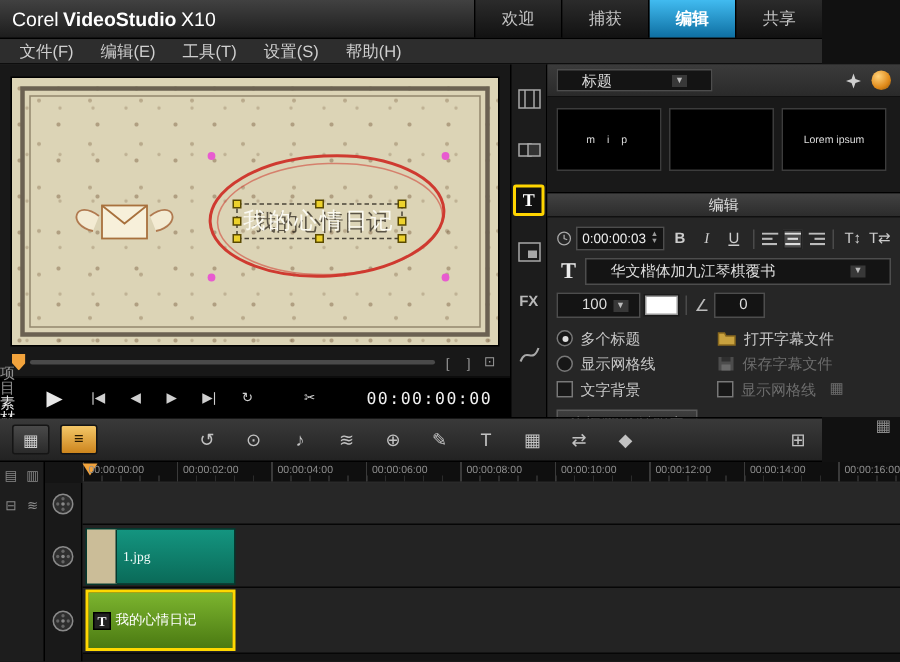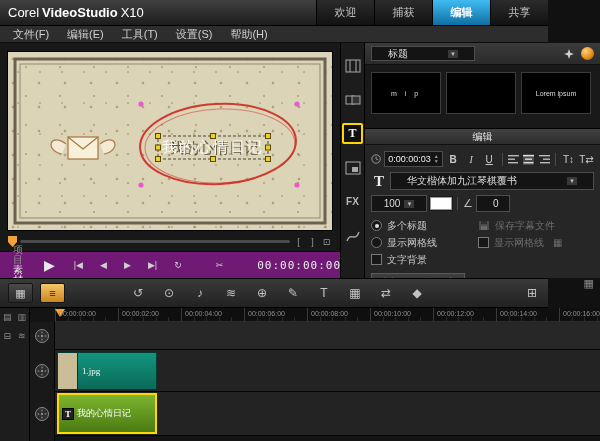--- a/index.html
+++ b/index.html
@@ -27,21 +27,21 @@
   .canvas{position:absolute;left:8px;top:9px;width:324px;height:178px;background:#dcd4b6;
     background-image:
       radial-gradient(circle at 5px 7px, rgba(110,80,50,.40) 1px, transparent 1.7px),
       radial-gradient(circle at 18px 15px, rgba(110,80,50,.32) 1px, transparent 1.6px),
       radial-gradient(circle at 10px 20px, rgba(110,80,50,.26) .8px, transparent 1.4px);
     background-size:26px 24px,34px 29px,22px 31px;box-shadow:0 0 0 1px #000;}
   .scrub{position:absolute;left:8px;top:192px;width:324px;height:13px;display:flex;align-items:center;gap:3px;}
   .scrub-marker{width:9px;height:11px;background:#f2a33c;clip-path:polygon(0 0,100% 0,100% 55%,50% 100%,0 55%);}
   .scrub-track{flex:1;height:3px;background:#4a4a4a;border-radius:2px;}
   .scrub-btn{color:#9a9a9a;font-size:9px;width:11px;text-align:center;cursor:pointer;}
-  .transport{position:absolute;left:0;top:208px;width:340px;height:27px;display:flex;align-items:center;gap:17px;padding:0 13px;border-top:1px solid #0c0c0c;background:#701a75;}
+  .transport{position:absolute;left:0;top:208px;width:340px;height:27px;display:flex;align-items:center;gap:17px;padding:0 0;border-top:1px solid #0c0c0c;background:#000000;}
   .modes{display:flex;flex-direction:column;line-height:10px;font-size:10px;margin-right:4px;}
   .mode{cursor:pointer;}
   .mode.proj{color:#8f8f8f;}
   .mode.clip{color:#e9e9e9;}
   .t-btn{color:#cfcfcf;font-size:9px;cursor:pointer;white-space:nowrap;}
   .t-btn.play{font-size:14px;color:#e8e8e8;margin-right:2px;}
   .timecode{font-family:"DejaVu Sans Mono","Liberation Mono",monospace;font-size:11px;color:#f0f0f0;letter-spacing:1px;}
   .spincol{display:flex;flex-direction:column;font-size:5px;line-height:5px;color:#9a9a9a;}
 
   
@@ -69,21 +69,21 @@
   .spin2{display:flex;flex-direction:column;margin-left:auto;font-size:5px;line-height:5px;color:#999;}
   .mini{min-width:15px;height:15px;display:flex;align-items:center;justify-content:center;color:#ccc;font-size:10px;cursor:pointer;}
   .mini.bld{font-weight:bold;}
   .mini.itl{font-style:italic;font-family:"Liberation Serif",serif;}
   .mini.und{text-decoration:underline;}
   .vsep{width:1px;height:13px;background:#4a4a4a;margin:0 2px;}
   .aic{width:14px;height:13px;display:flex;align-items:center;justify-content:center;cursor:pointer;}
   .aic.active{background:#4a4a4a;border:1px solid #222;}
   .bigT{font-size:15px;font-weight:bold;color:#ececec;width:16px;text-align:center;font-family:"Liberation Serif",serif;}
   .font-dd{flex:1;height:18px;overflow:hidden;white-space:nowrap;}
-  .size-dd{width:56px;justify-content:center;}
+  .size-dd{width:56px;}
   .swatch{width:22px;height:13px;background:#fff;border:1px solid #999;outline:1px solid #1a1a1a;cursor:pointer;}
   .angle-ic{color:#bbb;font-size:11px;}
   .angle-dd{width:30px;}
   .optwrap{display:flex;gap:4px;}
   .optcol{display:flex;flex-direction:column;}
   .optcol.left{width:103px;}
   .optcol.right{flex:1;}
   .opt{display:flex;align-items:center;gap:5px;height:17px;font-size:10px;color:#c8c8c8;cursor:pointer;white-space:nowrap;}
   .radio{width:11px;height:11px;border-radius:50%;border:1px solid #787878;background:#171717;display:inline-block;position:relative;flex:none;}
   .radio.checked::after{content:"";position:absolute;inset:2.5px;border-radius:50%;background:#ddd;}
@@ -353,20 +353,26 @@
             <label class="opt">
               <span class="radio"></span>
               <span>显示网格线</span>
             </label>
             <label class="opt">
               <span class="check"></span>
               <span>文字背景</span>
             </label>
           </div>
           <div class="optcol right">
+            <div class="opt">
+              <svg width="13" height="11" viewBox="0 0 13 11">
+                <path d="M1,2 L5,2 L6,4 L12,4 L12,10 L1,10 Z" fill="#c9a23f" stroke="#8a6a1f"></path>
+              </svg>
+              <span>打开字幕文件</span>
+            </div>
             <div class="opt dim">
               <svg width="12" height="11" viewBox="0 0 12 11" opacity="0.45">
                 <rect x="1" y="1" width="10" height="9" fill="#7a7a7a"></rect>
                   <rect x="3" y="1" width="6" height="3" fill="#3a3a3a"></rect>
                   <rect x="3" y="6" width="6" height="4" fill="#bbb"></rect>
               </svg>
               <span>保存字幕文件</span>
             </div>
             <label class="opt dim">
               <span class="check"></span>

